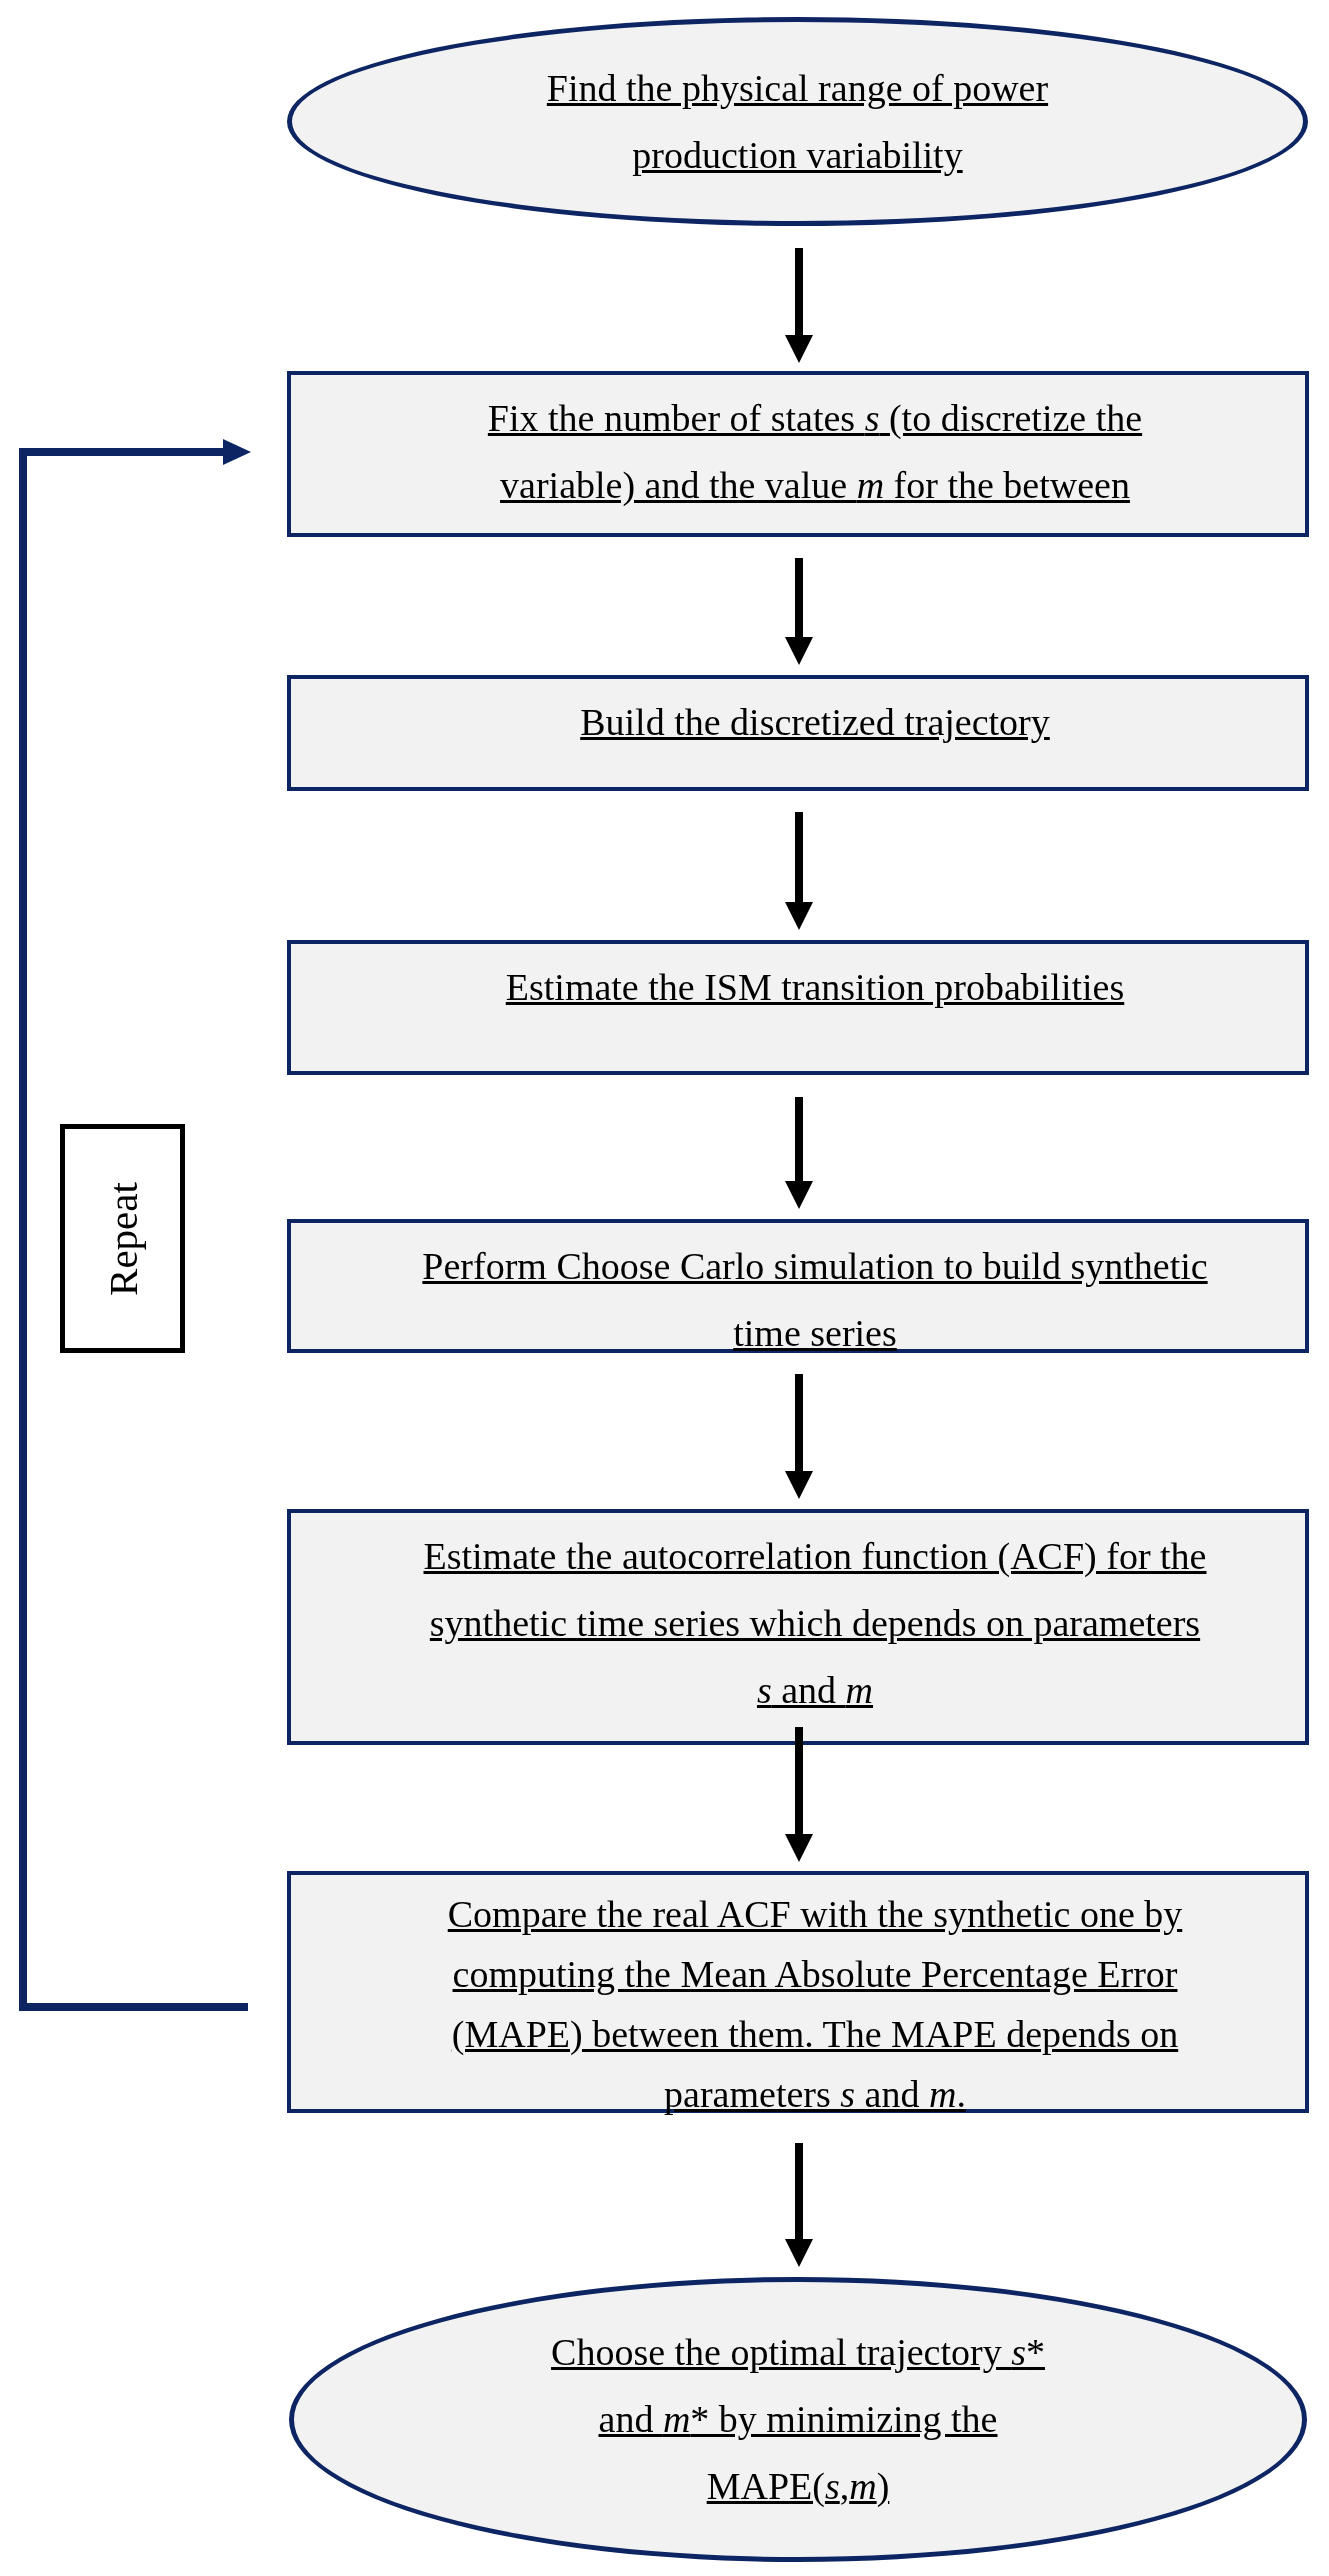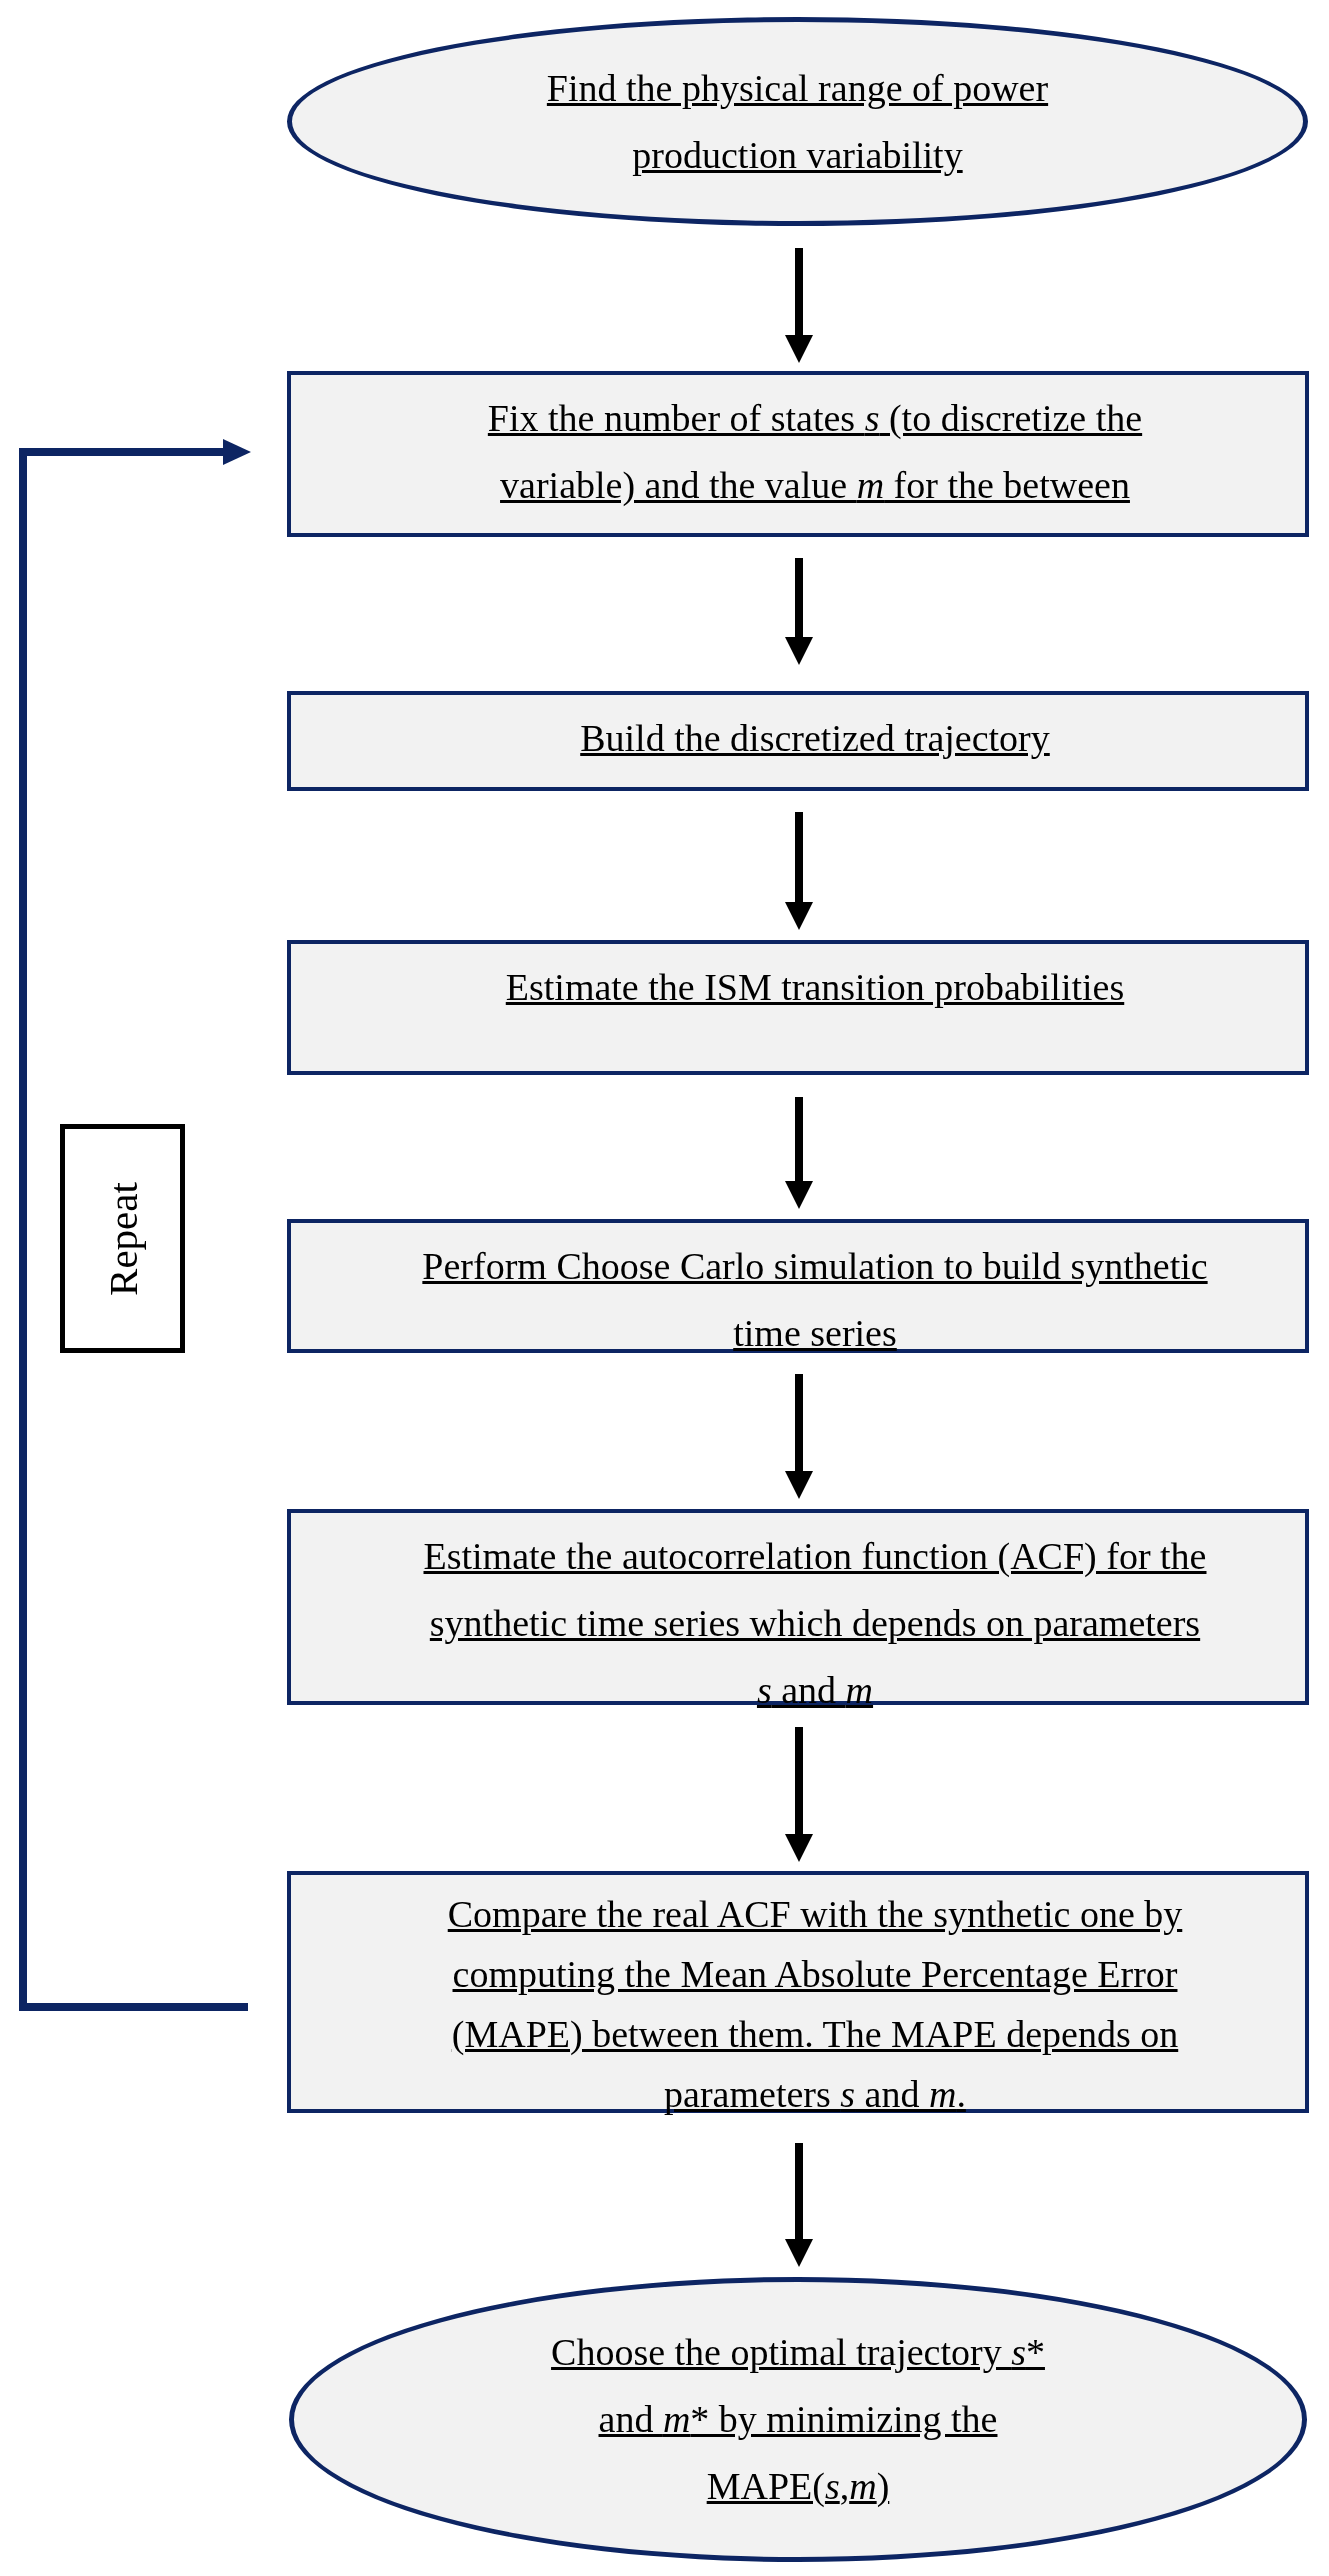--- a/index.html
+++ b/index.html
@@ -22,24 +22,24 @@
   .box{border:4.3px solid var(--navy);padding-left:47px;}
   .ellipse{border:5.2px solid var(--navy);border-radius:50%;display:flex;align-items:center;justify-content:center;}
   .node-text{font-size:38px;line-height:67px;text-align:center;width:100%;text-decoration:underline;}
   .box .node-text{position:absolute;left:17px;right:17px;top:10.3px;}
   .box.tight .node-text{line-height:60px;top:8.6px;}
   .tl{white-space:nowrap;}
   .tl i{font-style:italic;}
   
   #start-ellipse{left:287px;top:17px;width:1021px;height:209px;}
   #fix-states-box{left:287px;top:371px;width:1022px;height:166px;}
-  #build-trajectory-box{left:287px;top:691px;width:1022px;height:100px;}
+  #build-trajectory-box{left:287px;top:675px;width:1022px;height:116px;}
   #estimate-ism-box{left:287px;top:940px;width:1022px;height:135px;}
   #monte-carlo-box{left:287px;top:1219px;width:1022px;height:134px;}
-  #estimate-acf-box{left:287px;top:1509px;width:1022px;height:196px;}
+  #estimate-acf-box{left:287px;top:1509px;width:1022px;height:236px;}
   #compare-acf-box{left:287px;top:1871px;width:1022px;height:242px;}
   #end-ellipse{left:289px;top:2277px;width:1018px;height:285px;}
   
   .arrow{position:absolute;left:785px;width:28px;display:flex;flex-direction:column;align-items:center;}
   .arrow .shaft{width:8.6px;background:var(--ink);}
   .arrow .head{width:0;height:0;border-left:14px solid transparent;border-right:14px solid transparent;border-top:28px solid var(--ink);}
   #arrow-1{top:248px;}  #arrow-1 .shaft{height:87px;}
   #arrow-2{top:558px;}  #arrow-2 .shaft{height:79px;}
   #arrow-3{top:812px;}  #arrow-3 .shaft{height:90px;}
   #arrow-4{top:1097px;} #arrow-4 .shaft{height:84px;}

